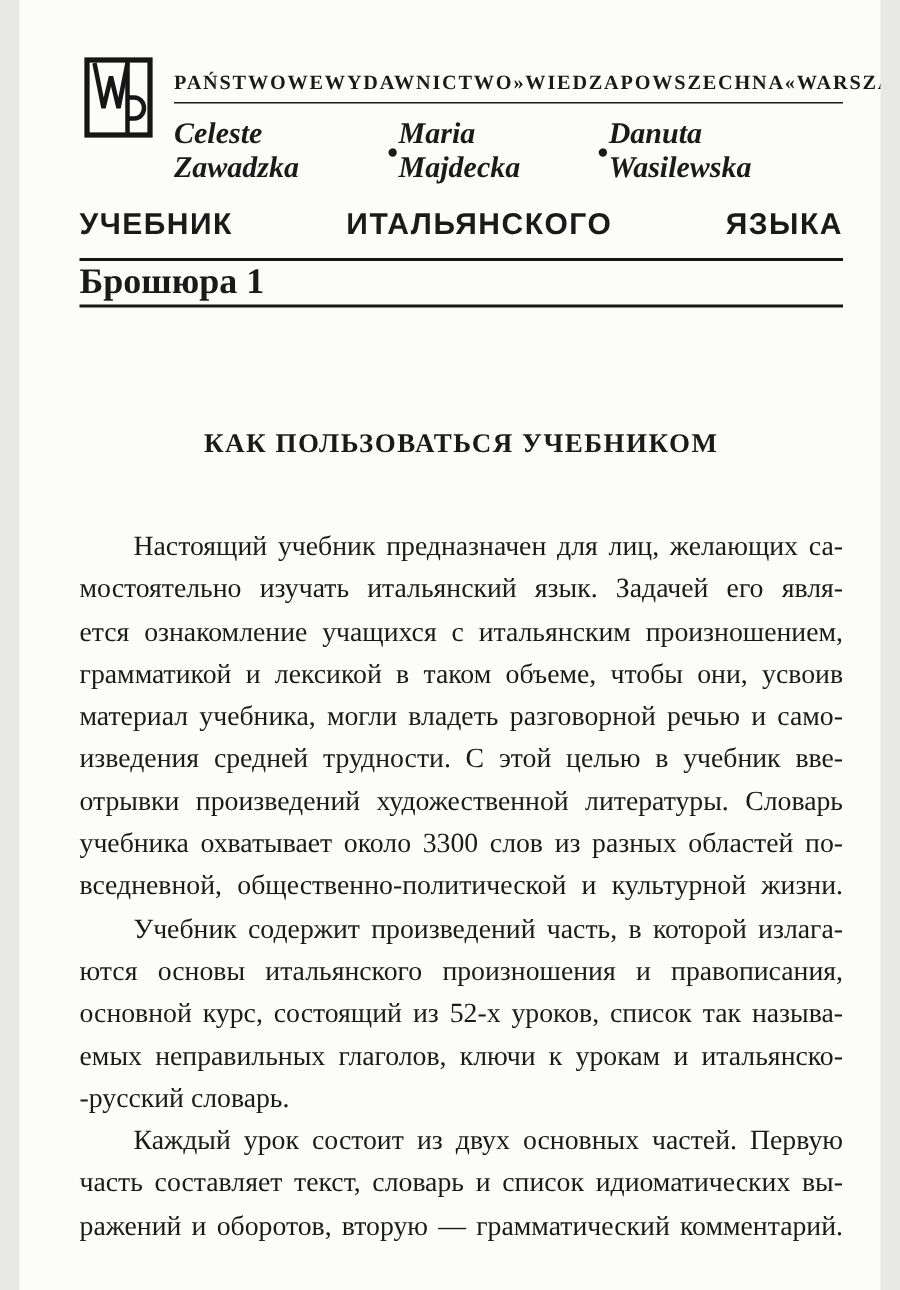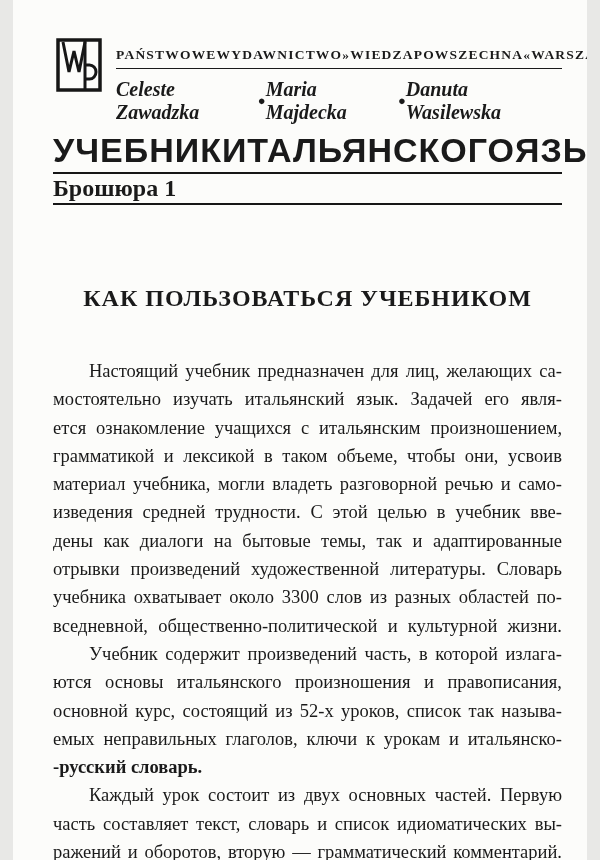--- a/index.html
+++ b/index.html
@@ -21,35 +21,35 @@
   .authors-line{
     display:flex;justify-content:space-between;align-items:center;
     font-style:italic;font-weight:700;font-size:20px;margin-top:9px;
   }
   .dot{font-size:13px;font-style:normal;}
   
   .title{
     display:flex;justify-content:space-between;align-items:baseline;
     margin:9px 25px 0 40px;
     font-family:"Liberation Sans",sans-serif;font-weight:700;
-    font-size:34px;letter-spacing:1px;line-height:34px;white-space:nowrap;
+    font-size:20px;letter-spacing:1px;line-height:34px;white-space:nowrap;
   }
   .rule-heavy{border-top:2.5px solid #161616;margin:5px 25px 0 40px;}
   .subtitle{margin:3px 25px 0 40px;font-weight:700;font-size:24px;line-height:22px;}
   .rule-heavy.second{margin-top:4px;}
   
   .section-heading{
     margin:80px 25px 0 40px;text-align:center;
-    font-weight:700;font-size:24px;letter-spacing:1px;
+    font-weight:700;font-size:18px;letter-spacing:1px;
   }
   
   .body-text{margin:45px 25px 0 40px;font-size:18.5px;line-height:28.3px;}
   .bodyline{text-align:justify;text-align-last:justify;}
   .bodyline.first{padding-left:36px;}
-  .bodyline.short{text-align:right;text-align-last:left;font-weight:bold;}
+  .bodyline.short{text-align:right;text-align-last:left;}
 </style>
 </head>
 <body>
 
 <div class="page">
 
   <div class="masthead">
     <div class="logo">
       <svg viewBox="0 0 46 54" width="46" height="54" aria-hidden="true">
         <rect x="2" y="2" width="42" height="50" fill="none" stroke="#161616" stroke-width="3.5"></rect>
@@ -89,21 +89,20 @@
   <h2 class="section-heading">КАК ПОЛЬЗОВАТЬСЯ УЧЕБНИКОМ</h2>
 
   <div class="body-text">
       <div class="para">
         <div class="bodyline first">Настоящий учебник предназначен для лиц, желающих са-</div>
         <div class="bodyline">мостоятельно изучать итальянский язык. Задачей его явля-</div>
         <div class="bodyline">ется ознакомление учащихся с итальянским произношением,</div>
         <div class="bodyline">грамматикой и лексикой в таком объеме, чтобы они, усвоив</div>
         <div class="bodyline">материал учебника, могли владеть разговорной речью и само-</div>
         <div class="bodyline">изведения средней трудности. С этой целью в учебник вве-</div>
-        <div class="bodyline">дены как диалоги на бытовые темы, так и адаптированные</div>
         <div class="bodyline">отрывки произведений художественной литературы. Словарь</div>
         <div class="bodyline">учебника охватывает около 3300 слов из разных областей по-</div>
         <div class="bodyline">вседневной, общественно-политической и культурной жизни.</div>
       </div>
       <div class="para">
         <div class="bodyline first">Учебник содержит произведений часть, в которой излага-</div>
         <div class="bodyline">ются основы итальянского произношения и правописания,</div>
         <div class="bodyline">основной курс, состоящий из 52-х уроков, список так называ-</div>
         <div class="bodyline">емых неправильных глаголов, ключи к урокам и итальянско-</div>
         <div class="bodyline short">-русский словарь.</div>

